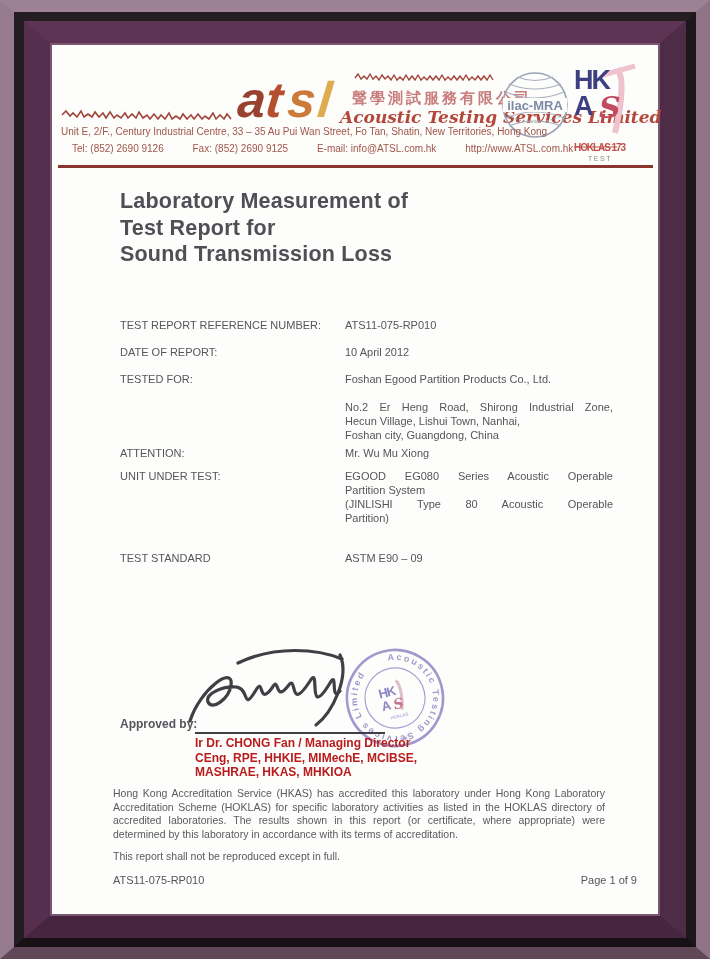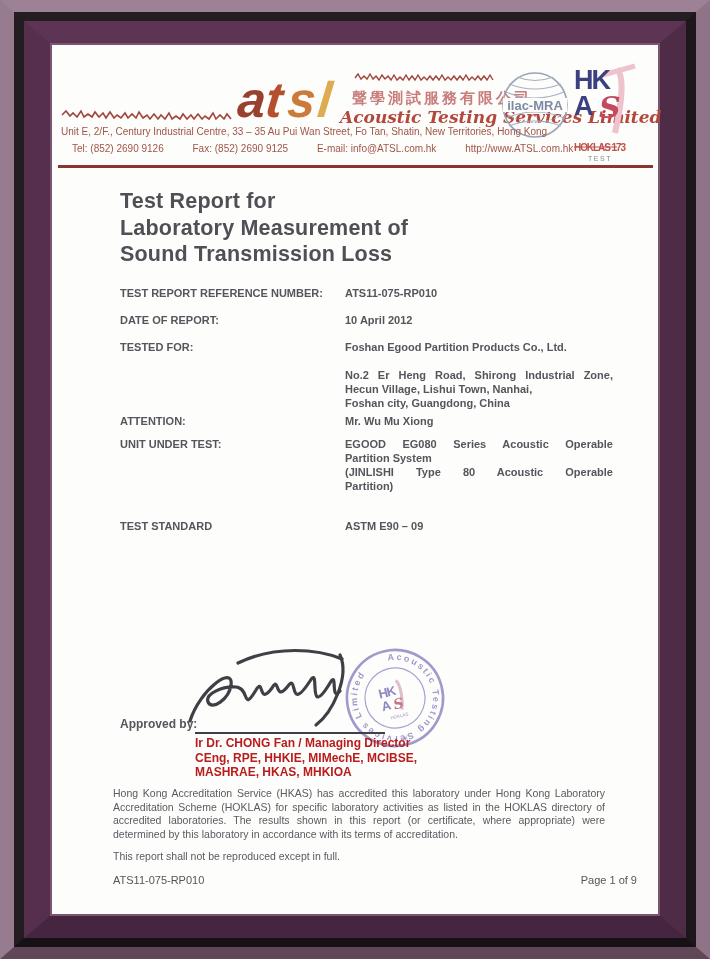--- a/index.html
+++ b/index.html
@@ -33,21 +33,21 @@
   .addr2{position:absolute;left:9px;top:98px;font-size:10px;color:#a05548;white-space:nowrap;}
   .addr2 span{margin-right:15px;margin-left:11px;}
   .rule{position:absolute;left:6px;right:5px;top:120px;height:3px;background:#8c352e;}
 
   
   .title{position:absolute;left:68px;top:143px;font-size:21.5px;font-weight:bold;
     color:#4f4f56;line-height:26.5px;letter-spacing:.2px;}
 
   
   .frow{position:absolute;left:68px;display:grid;grid-template-columns:225px 268px;
-    font-size:11px;font-weight:bold;color:#55555c;line-height:14px;}
+    font-size:11px;font-weight:normal;color:#55555c;line-height:14px;margin-top:32px;}
   .fl{white-space:nowrap;}
   .fv span{display:block;}
   .jline{text-align:justify;text-align-last:justify;}
 
   
   .approved{position:absolute;left:68px;top:672px;font-size:12px;font-weight:bold;color:#55555c;}
   .sig-line{position:absolute;left:143px;top:687px;width:190px;height:2px;background:#3f3f46;}
   .appr-name{position:absolute;left:143px;top:691px;font-size:12px;font-weight:bold;
     color:#b91c1c;line-height:14.5px;}
   .sig-svg{position:absolute;left:128px;top:596px;}
@@ -120,22 +120,22 @@
     <div class="addr2">
       <span>Tel: (852) 2690 9126</span>
       <span>Fax: (852) 2690 9125</span>
       <span>E-mail: info@ATSL.com.hk</span>
       <span>http://www.ATSL.com.hk</span>
     </div>
     <div class="rule"></div>
   </div>
 
   <div class="title">
+    <div>Laboratory Measurement of</div>
     <div>Test Report for</div>
-    <div>Laboratory Measurement of</div>
     <div>Sound Transmission Loss</div>
   </div>
 
   <div class="frow" style="top:241px">
     <div class="fl">TEST REPORT REFERENCE NUMBER:</div>
     <div class="fv">
         <span>ATS11-075-RP010</span>
       </div>
   </div>
 

